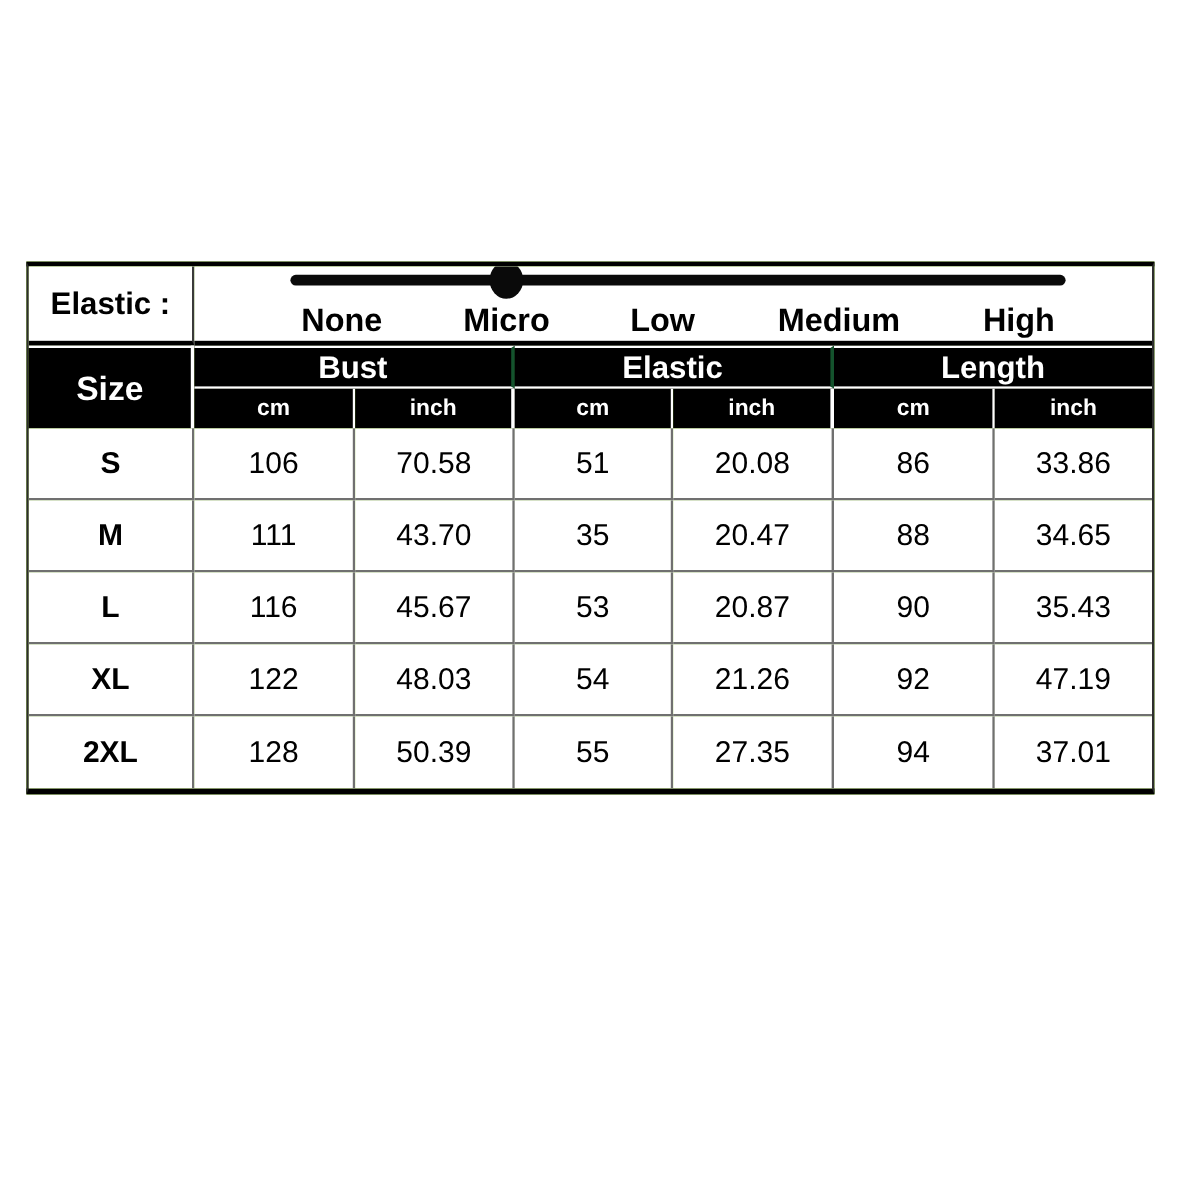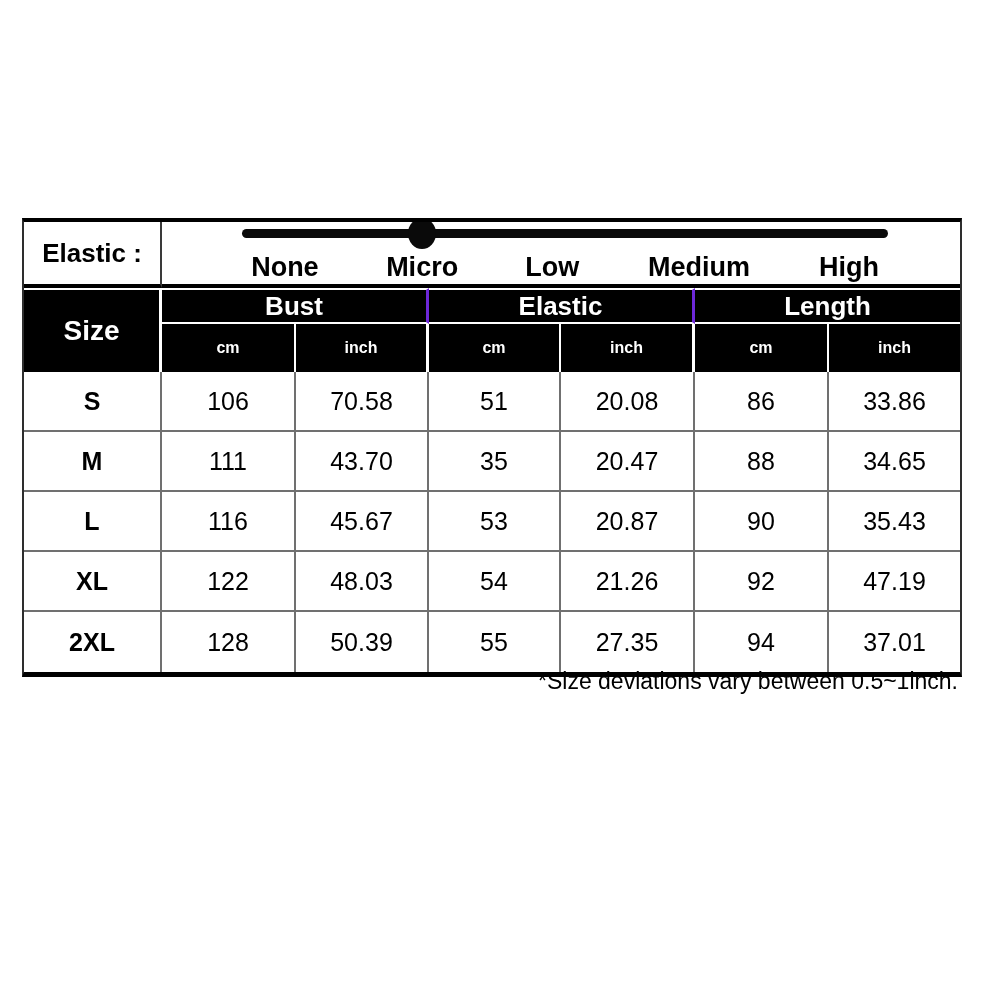--- a/index.html
+++ b/index.html
@@ -39,23 +39,23 @@
   .lvl {
     position: absolute; bottom: 1px; transform: translateX(-50%);
     font-weight: bold; font-size: 27px; white-space: nowrap; line-height: 1.1;
   }
   .lvl0 { left: 15.4%; text-align: center; } .lvl1 { left: 32.6%; } .lvl2 { left: 48.9%; }
   .lvl3 { left: 67.3%; } .lvl4 { left: 86.1%; }
 
   
   tr.hdr-top th, tr.hdr-units th { background: #000; color: #fff; }
   th.size-hdr { font-size: 28px; font-weight: bold; height: 69px; border-top: 2px solid #fff; border-right: 3px solid #fff; }
-  th.grp { font-size: 26px; font-weight: bold; height: 36px; border-top: 2px solid #fff; border-bottom: 2px solid #fff; border-right: 3px solid #6d28d9; }
+  th.grp { font-size: 26px; font-weight: bold; height: 36px; border-top: 2px solid #fff; border-bottom: 2px solid #fff; border-right: 3px solid #14532d; }
   th.grp-last { border-right: none; }
-  tr.hdr-units th { font-size: 16px; font-weight: bold; height: 48px; }
+  tr.hdr-units th { font-size: 19px; font-weight: bold; height: 33px; }
   th.unit-cm { border-right: 2px solid #fff; }
   th.unit-inch { border-right: 3px solid #fff; }
   th.unit-last { border-right: none; }
 
   
   tr.data td {
     height: 60px; background: #fff; font-size: 25px;
     border-right: 2px solid #707070; border-bottom: 2px solid #707070;
   }
   tr.data td:last-child { border-right: none; }
@@ -158,14 +158,13 @@
       <td>128</td>
       <td>50.39</td>
       <td>55</td>
       <td>27.35</td>
       <td>94</td>
       <td>37.01</td>
     </tr>
   </tbody>
     </table>
 
-  <div class="footnote">*Size deviations vary between 0.5~1inch.</div>
 </div>
 
 </body></html>

